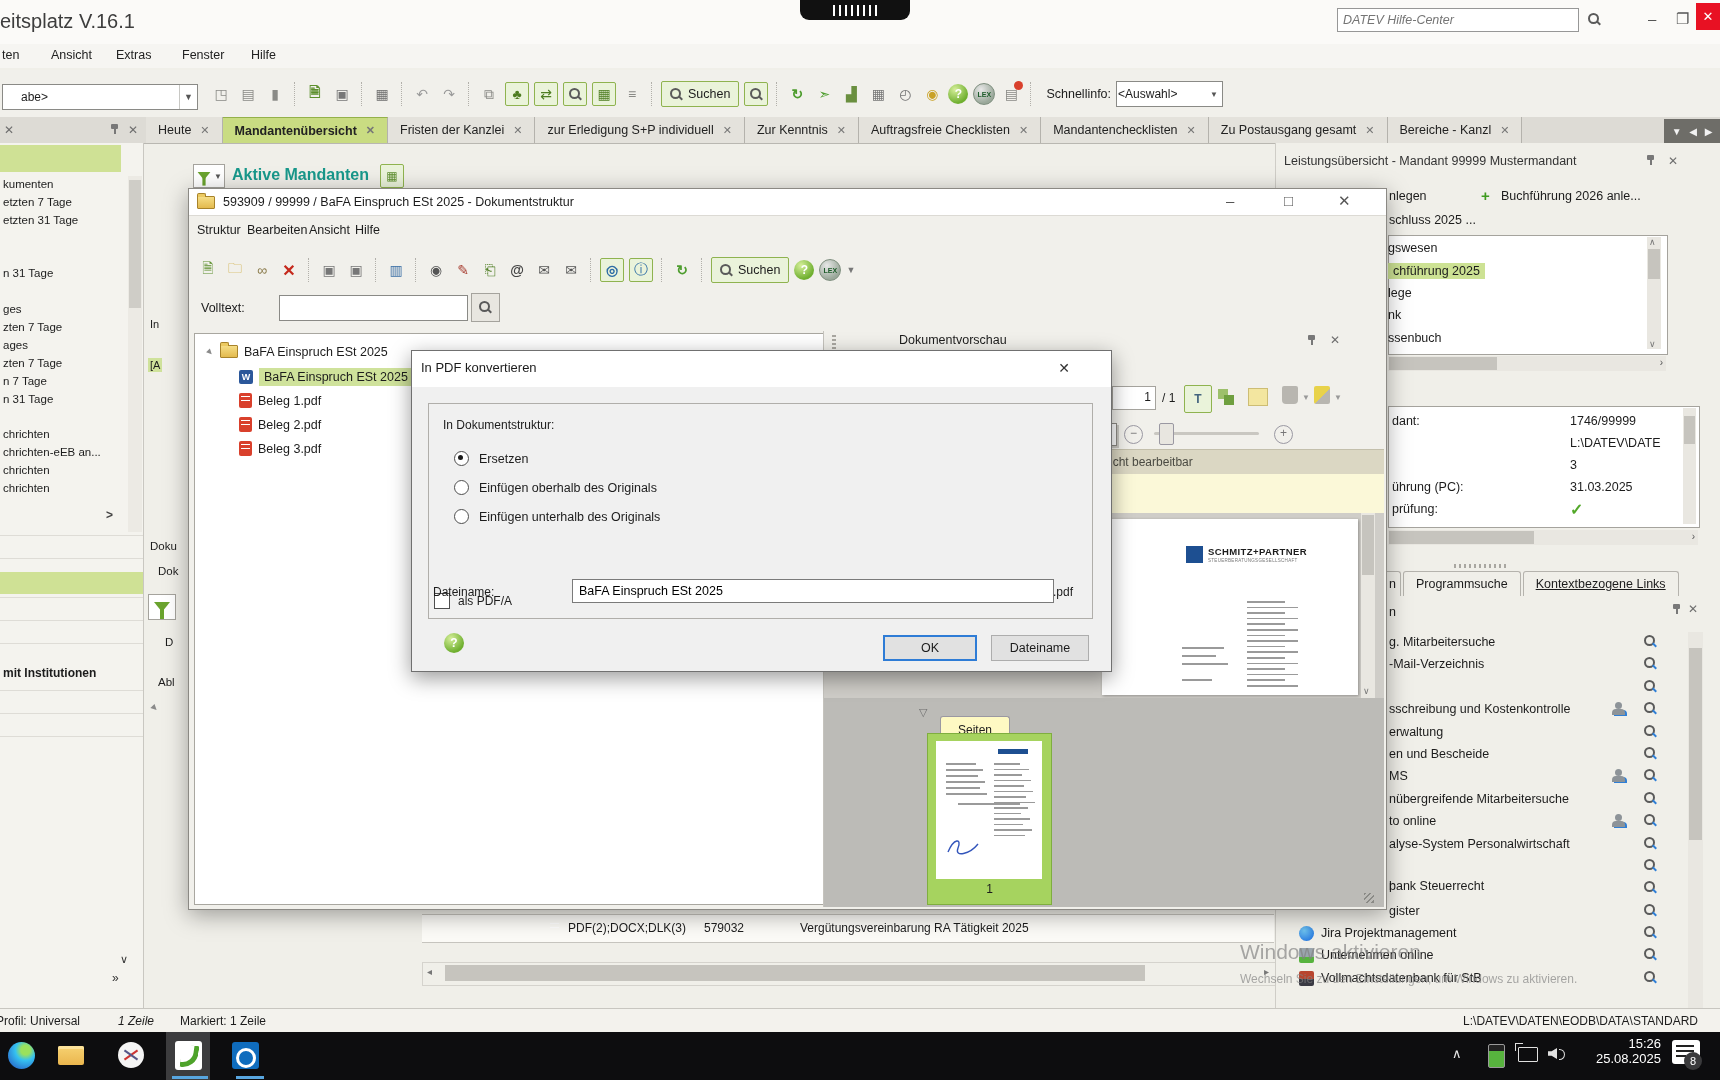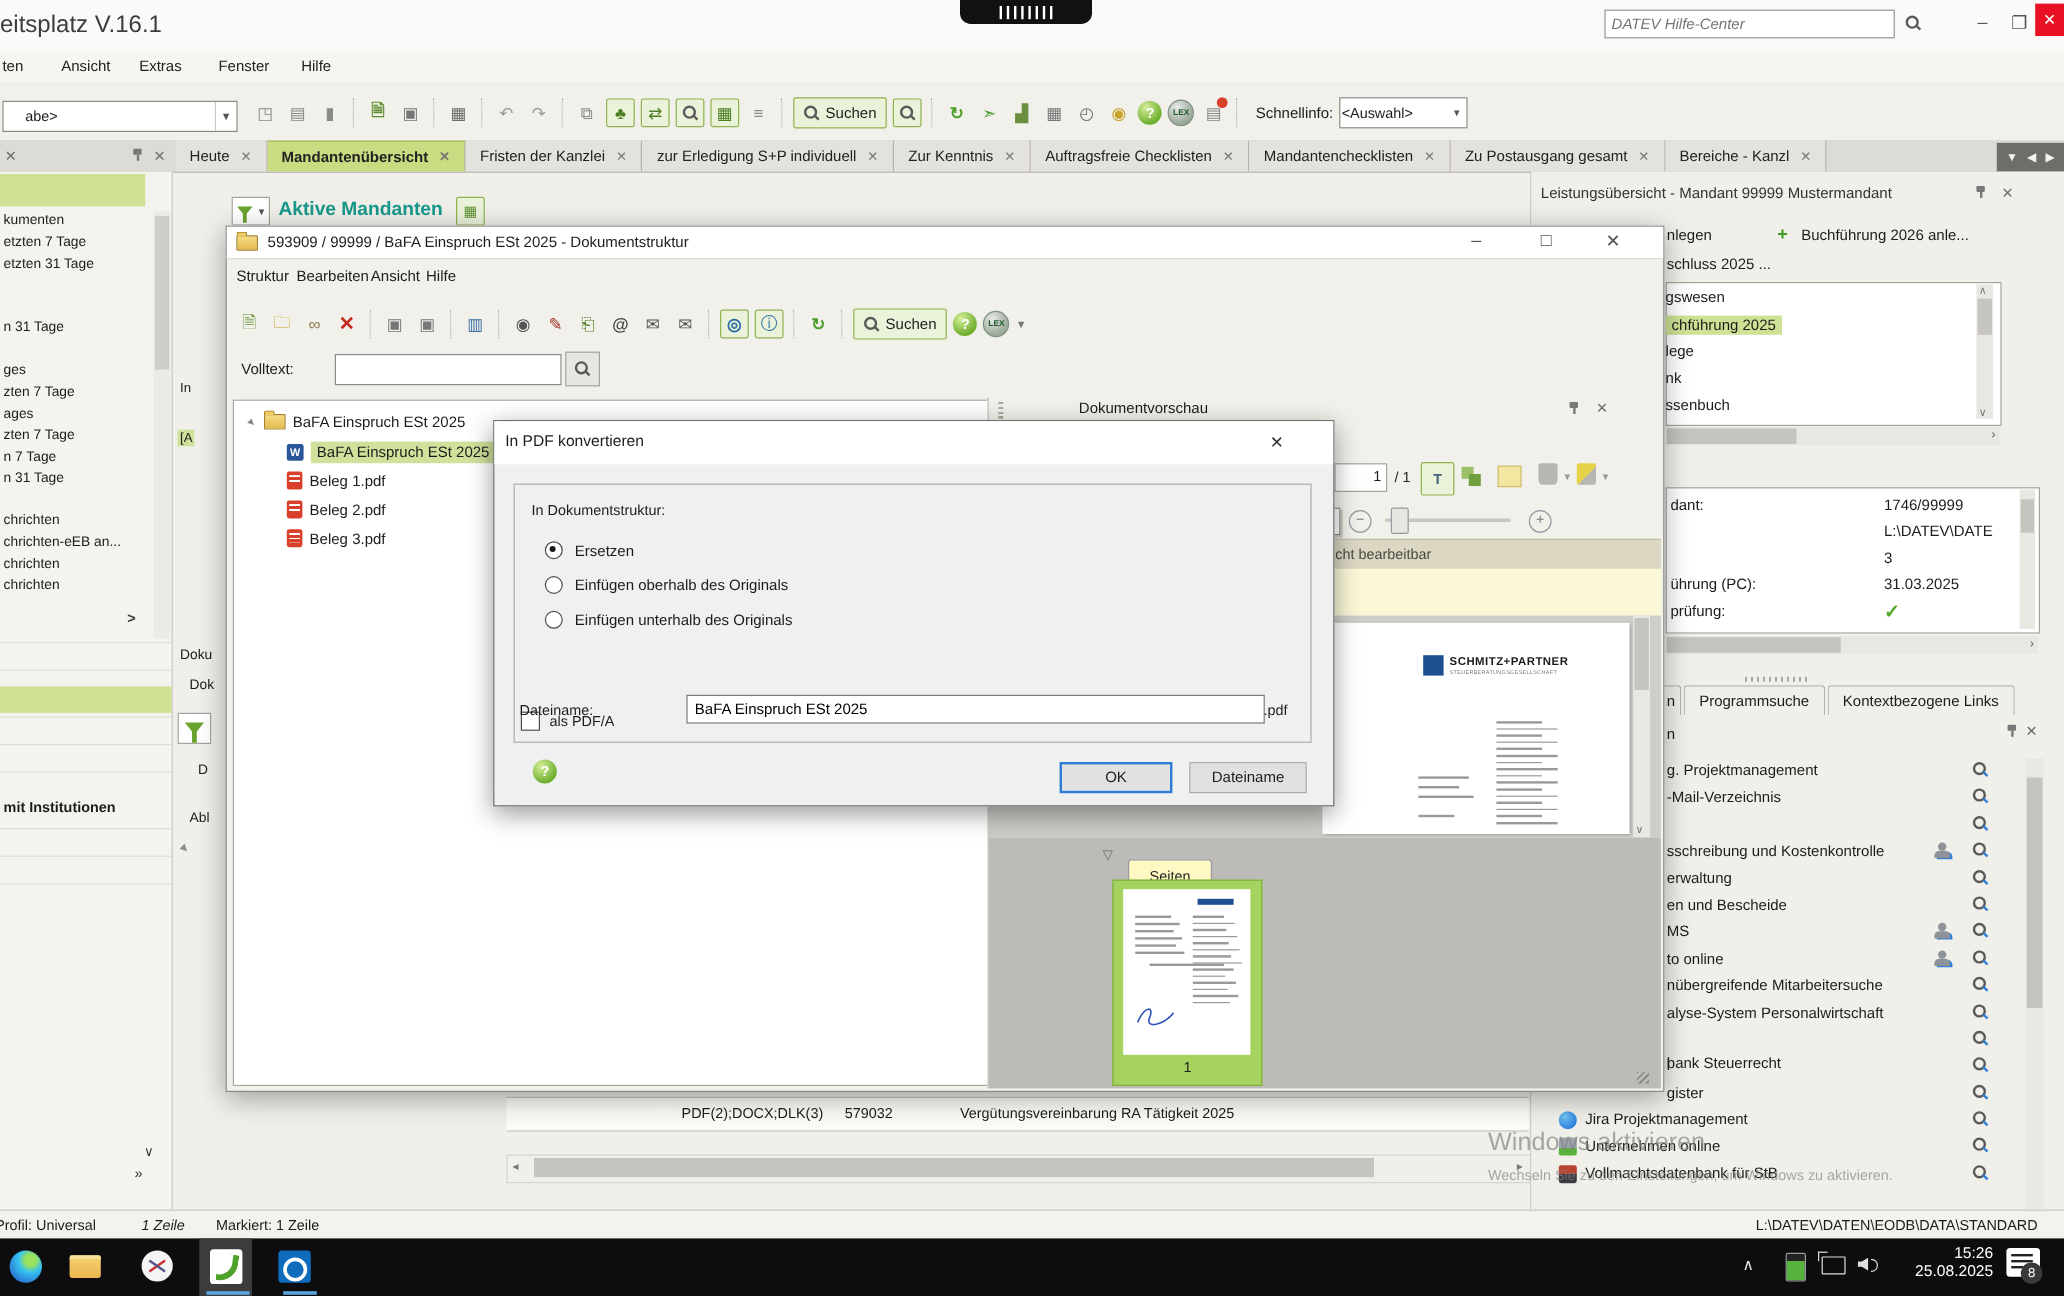--- a/index.html
+++ b/index.html
@@ -369,29 +369,29 @@
     </div>
     <div class="abs scrl" style="left:112px;top:387px;width:310px;height:15px;">
       <div class="scrlthumb" style="position:absolute;left:1px;top:1px;width:145px;height:13px;"></div>
       <span style="position:absolute;right:3px;top:1px;font-size:10px;color:#555;">›</span>
     </div>
 
     <div class="abs" style="left:178px;top:421px;width:52px;height:4px;background:repeating-linear-gradient(90deg,#a9a7a1 0 2px,transparent 2px 5px);"></div>
     <div id="rptabs" class="abs" style="left:108px;top:428px;height:25px;display:flex;gap:2px;">
         <div style="display: flex; align-items: center; background: rgb(240, 239, 233); border-top: 1px solid rgb(181, 179, 173); border-right: 1px solid rgb(181, 179, 173); border-left: 1px solid rgb(181, 179, 173); border-image: initial; border-bottom: none; border-radius: 3px 3px 0px 0px; font-size: 12.5px; white-space: nowrap; padding: 0px 4px;">n</div>
         <div style="padding: 0px 12px; display: flex; align-items: center; background: rgb(240, 239, 233); border-top: 1px solid rgb(181, 179, 173); border-right: 1px solid rgb(181, 179, 173); border-left: 1px solid rgb(181, 179, 173); border-image: initial; border-bottom: none; border-radius: 3px 3px 0px 0px; font-size: 12.5px; white-space: nowrap;">Programmsuche</div>
-        <div style="padding: 0px 12px; display: flex; align-items: center; background: rgb(240, 239, 233); border-top: 1px solid rgb(181, 179, 173); border-right: 1px solid rgb(181, 179, 173); border-left: 1px solid rgb(181, 179, 173); border-image: initial; border-bottom: none; border-radius: 3px 3px 0px 0px; font-size: 12.5px; white-space: nowrap;">Kontextbezogene Links</div>
+        <div style="padding: 0px 12px; display: flex; align-items: center; background: rgb(240, 239, 233); border-top: 1px solid rgb(181, 179, 173); border-right: 1px solid rgb(181, 179, 173); border-left: 1px solid rgb(181, 179, 173); border-image: initial; border-bottom: none; border-radius: 3px 3px 0px 0px; font-size: 12.5px; white-space: nowrap; text-decoration: underline;">Kontextbezogene Links</div>
       </div>
     <div class="fragrow" style="left:113px;top:458px;">n</div>
     <span class="abs pin" style="left:383px;top:461px;"></span>
     <span class="abs xsm" style="left:412px;top:459px;">✕</span>
 
     <div id="linklist" class="abs" style="left:0;top:489px;width:445px;">
         <div style="position: relative; height: 22.4px; font-size: 12.5px; white-space: nowrap;">
-          <span style="position: absolute; left: 113px; top: 3px;">g. Projektmanagement</span>
+          <span style="position: absolute; left: 113px; top: 3px;">g. Mitarbeitersuche</span>
           <span class="mag maglink" style="position: absolute; left: 368px; top: 3px;"></span>
         </div>
         <div style="position: relative; height: 22.4px; font-size: 12.5px; white-space: nowrap;">
           <span style="position: absolute; left: 113px; top: 3px;">-Mail-Verzeichnis</span>
           <span class="mag maglink" style="position: absolute; left: 368px; top: 3px;"></span>
         </div>
         <div style="position: relative; height: 22.4px; font-size: 12.5px; white-space: nowrap;">
           <span style="position: absolute; left: 113px; top: 3px;"></span>
           <span class="mag maglink" style="position: absolute; left: 368px; top: 3px;"></span>
         </div>
@@ -407,26 +407,26 @@
         <div style="position: relative; height: 22.4px; font-size: 12.5px; white-space: nowrap;">
           <span style="position: absolute; left: 113px; top: 3px;">en und Bescheide</span>
           <span class="mag maglink" style="position: absolute; left: 368px; top: 3px;"></span>
         </div>
         <div style="position: relative; height: 22.4px; font-size: 12.5px; white-space: nowrap;">
           <span style="position: absolute; left: 113px; top: 3px;">MS</span>
           <span class="person" style="position: absolute; left: 335px; top: 3px;"></span>
           <span class="mag maglink" style="position: absolute; left: 368px; top: 3px;"></span>
         </div>
         <div style="position: relative; height: 22.4px; font-size: 12.5px; white-space: nowrap;">
+          <span style="position: absolute; left: 113px; top: 3px;">nübergreifende Mitarbeitersuche</span>
+          <span class="mag maglink" style="position: absolute; left: 368px; top: 3px;"></span>
+        </div>
+        <div style="position: relative; height: 22.4px; font-size: 12.5px; white-space: nowrap;">
           <span style="position: absolute; left: 113px; top: 3px;">to online</span>
           <span class="person" style="position: absolute; left: 335px; top: 3px;"></span>
-          <span class="mag maglink" style="position: absolute; left: 368px; top: 3px;"></span>
-        </div>
-        <div style="position: relative; height: 22.4px; font-size: 12.5px; white-space: nowrap;">
-          <span style="position: absolute; left: 113px; top: 3px;">nübergreifende Mitarbeitersuche</span>
           <span class="mag maglink" style="position: absolute; left: 368px; top: 3px;"></span>
         </div>
         <div style="position: relative; height: 22.4px; font-size: 12.5px; white-space: nowrap;">
           <span style="position: absolute; left: 113px; top: 3px;">alyse-System Personalwirtschaft</span>
           <span class="mag maglink" style="position: absolute; left: 368px; top: 3px;"></span>
         </div>
         <div style="position: relative; height: 22.4px; font-size: 12.5px; white-space: nowrap;">
           <span style="position: absolute; left: 113px; top: 3px; margin-top: 20px;">bank Steuerrecht</span>
           <span class="mag maglink" style="position: absolute; left: 368px; top: 3px;"></span>
         </div>

